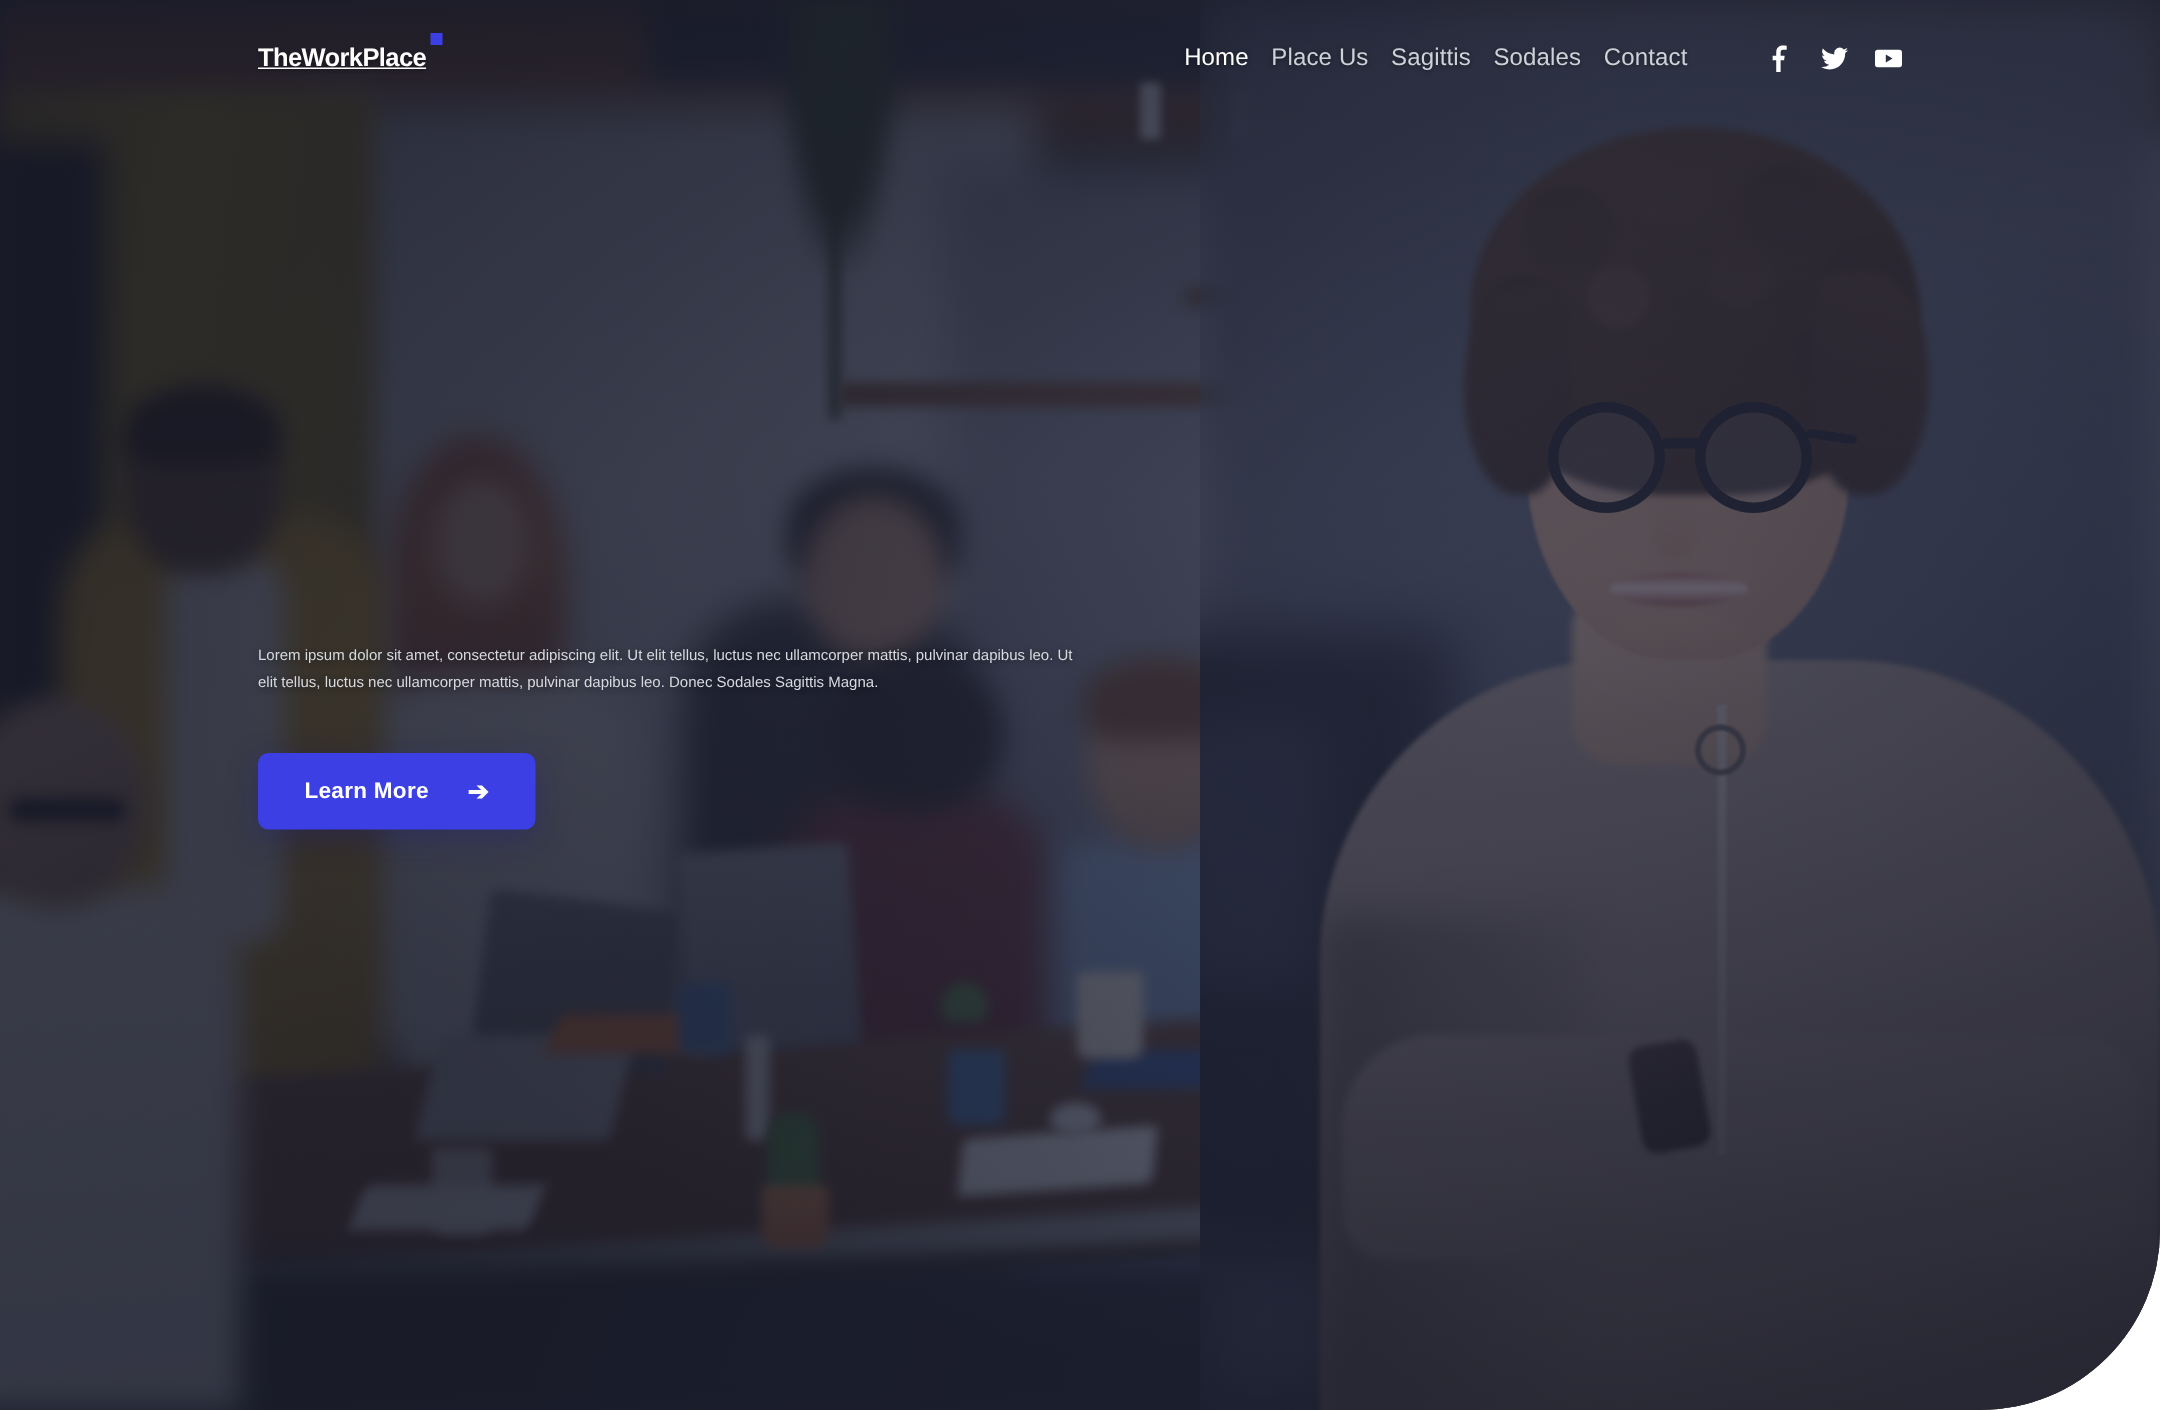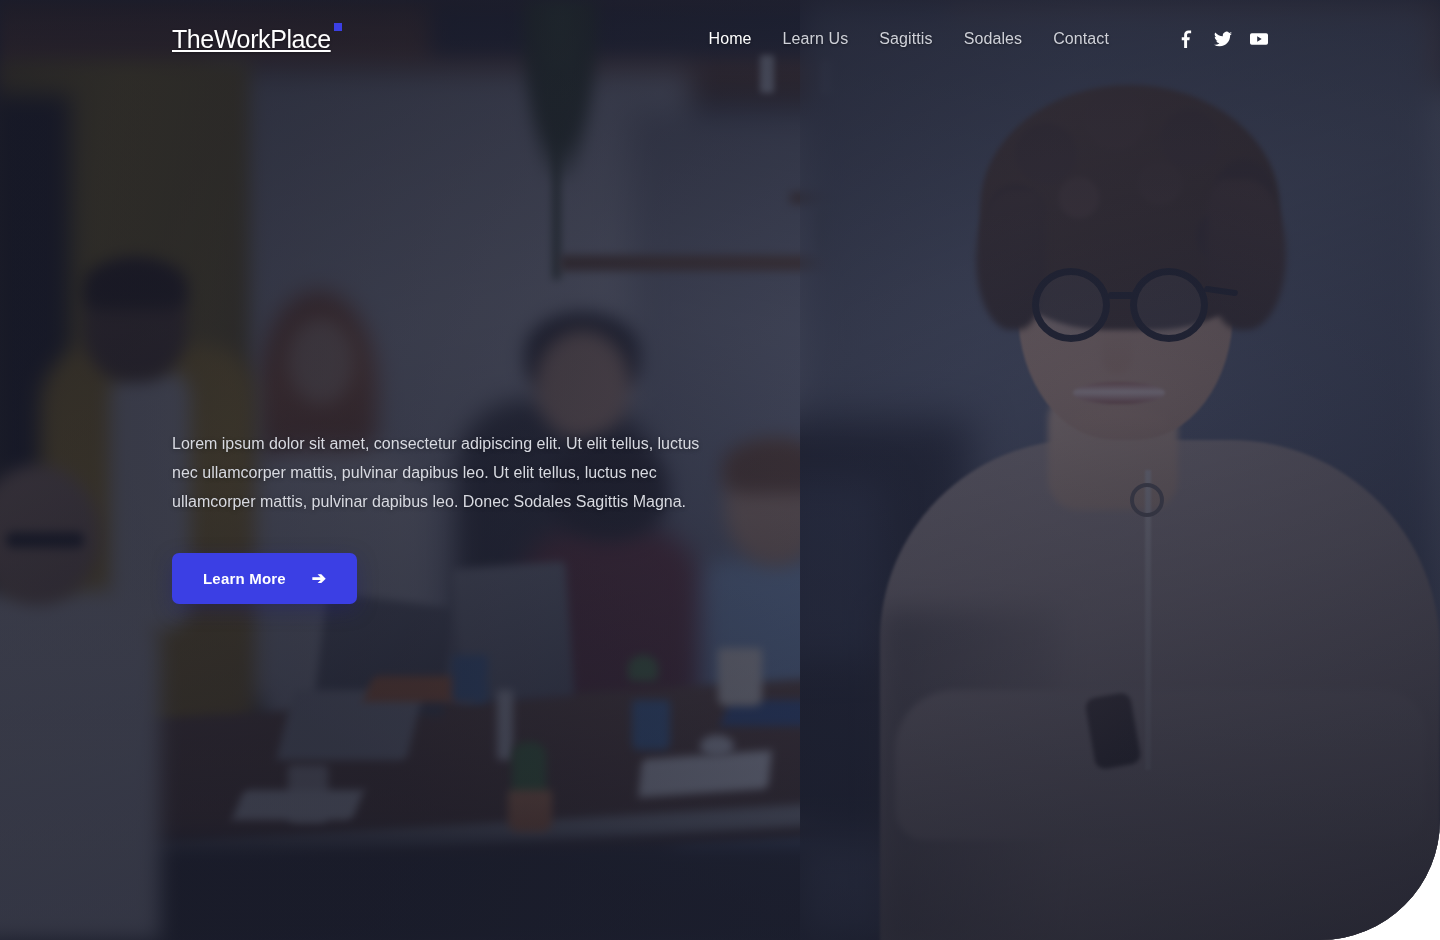--- a/index.html
+++ b/index.html
@@ -446,31 +446,31 @@
   }
 
   
   .header {
     position:absolute; left:0; top:0; width:1440px; height:78px;
     display:flex; align-items:center;
     padding:0 172px 0 172px;
     z-index:20;
   }
   .logo {
-    font-size:25px; font-weight:normal; color:#ffffff;
+    font-size:17px; font-weight:bold; color:#ffffff;
     letter-spacing:-0.4px; position:relative; white-space:nowrap;
     text-shadow:0 1px 3px rgba(0,0,0,0.35);
   }
   .logo-dot {
     display:inline-block; width:8px; height:8px;
     background:#3b3fe4; margin-left:3px;
     vertical-align:super; position:relative; top:-7px;
   }
   .nav {
-    margin-left:auto; display:flex; align-items:center; gap:31px;
+    margin-left:auto; display:flex; align-items:center; gap:15px;
   }
   .nav-link {
     font-size:16px; color:#cfd1d8; text-decoration:none;
     white-space:nowrap; letter-spacing:0.1px;
     text-shadow:0 1px 3px rgba(0,0,0,0.4);
   }
   .nav-link.active { color:#ffffff; }
   .socials {
     display:flex; align-items:center; gap:18px; margin-left:38px;
   }
@@ -484,21 +484,21 @@
   
   .hero-content {
     position:absolute; left:172px; top:325px; width:580px; z-index:15;
   }
   .hero-title {
     font-size:58px; line-height:1.22; font-weight:bold;
     color:#ffffff; letter-spacing:-0.5px;
     text-shadow:0 2px 10px rgba(0,0,0,0.30);
   }
   .hero-desc {
-    margin-top:33px; font-size:16px; line-height:1.82;
+    margin-top:33px; font-size:10px; line-height:1.82;
     color:#d7d9e0; max-width:545px;
     text-shadow:0 1px 4px rgba(0,0,0,0.35);
   }
   .hero-btn {
     margin-top:37px;
     display:inline-flex; align-items:center; gap:26px;
     background:#3b3fe4; color:#ffffff;
     border:none; cursor:pointer;
     font-family:"Liberation Sans", sans-serif;
     font-size:15px; font-weight:bold;
@@ -610,21 +610,21 @@
   </div>
 
   <div class="overlay"></div>
   <div class="overlay-2"></div>
 
   <div class="header">
     <a class="logo" href="#"><span>TheWorkPlace</span><span class="logo-dot"></span></a>
 
     <nav class="nav">
       <a class="nav-link active" href="#">Home</a>
-      <a class="nav-link" href="#">Learn Us</a>
+      <a class="nav-link" href="#">Place Us</a>
       <a class="nav-link" href="#">Sagittis</a>
       <a class="nav-link" href="#">Sodales</a>
       <a class="nav-link" href="#">Contact</a>
 
       <div class="socials">
         <a class="social-icon" href="#">
           <svg viewBox="0 0 24 24">
               <path d="M15.1 4.2h2.4V.7c-.4-.05-1.8-.2-3.5-.2-3.4 0-5.8 2.1-5.8 6v3.1H5v4h3.2V24h3.9V13.6h3.1l.5-4h-3.6V6.9c0-1.2.3-2.7 2-2.7z"></path>
             </svg>
         </a>

